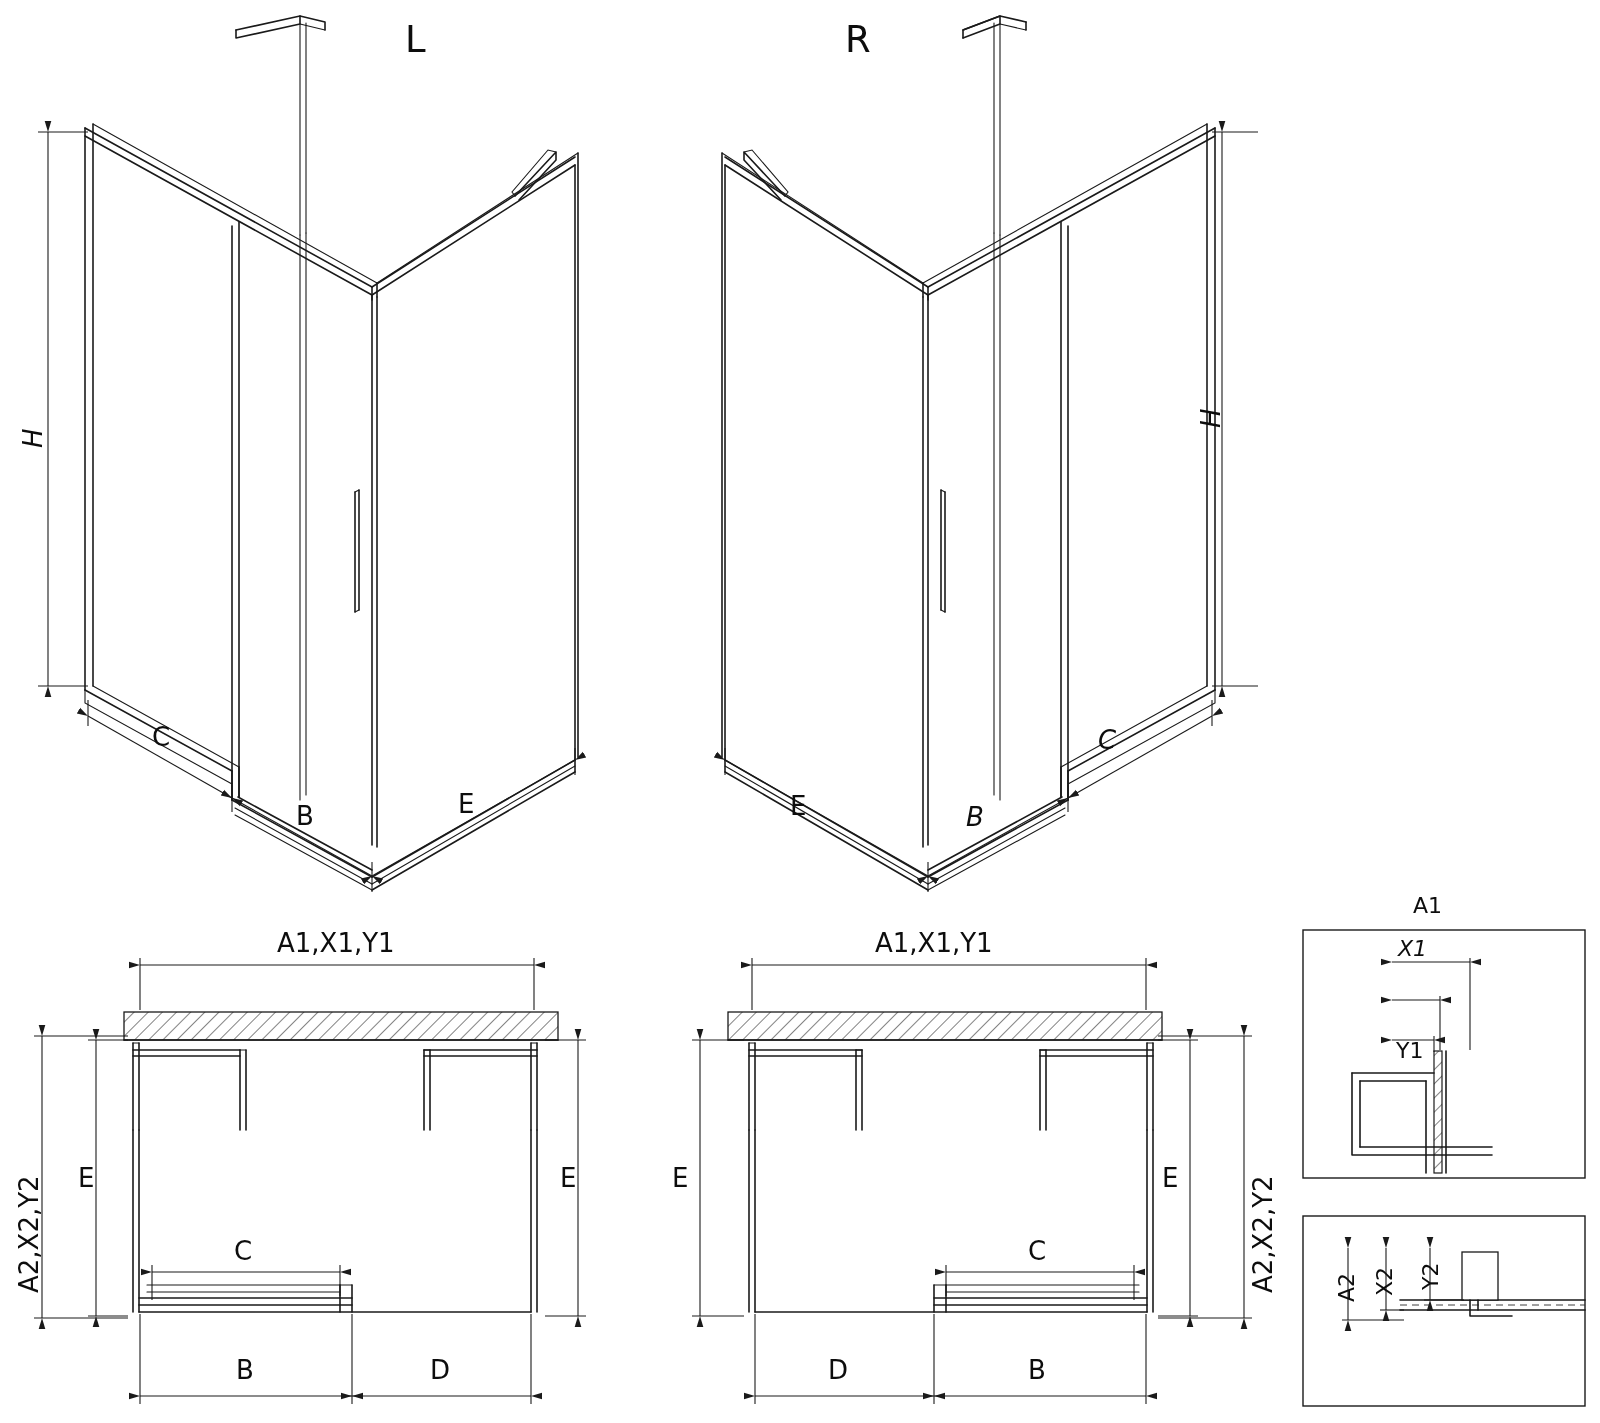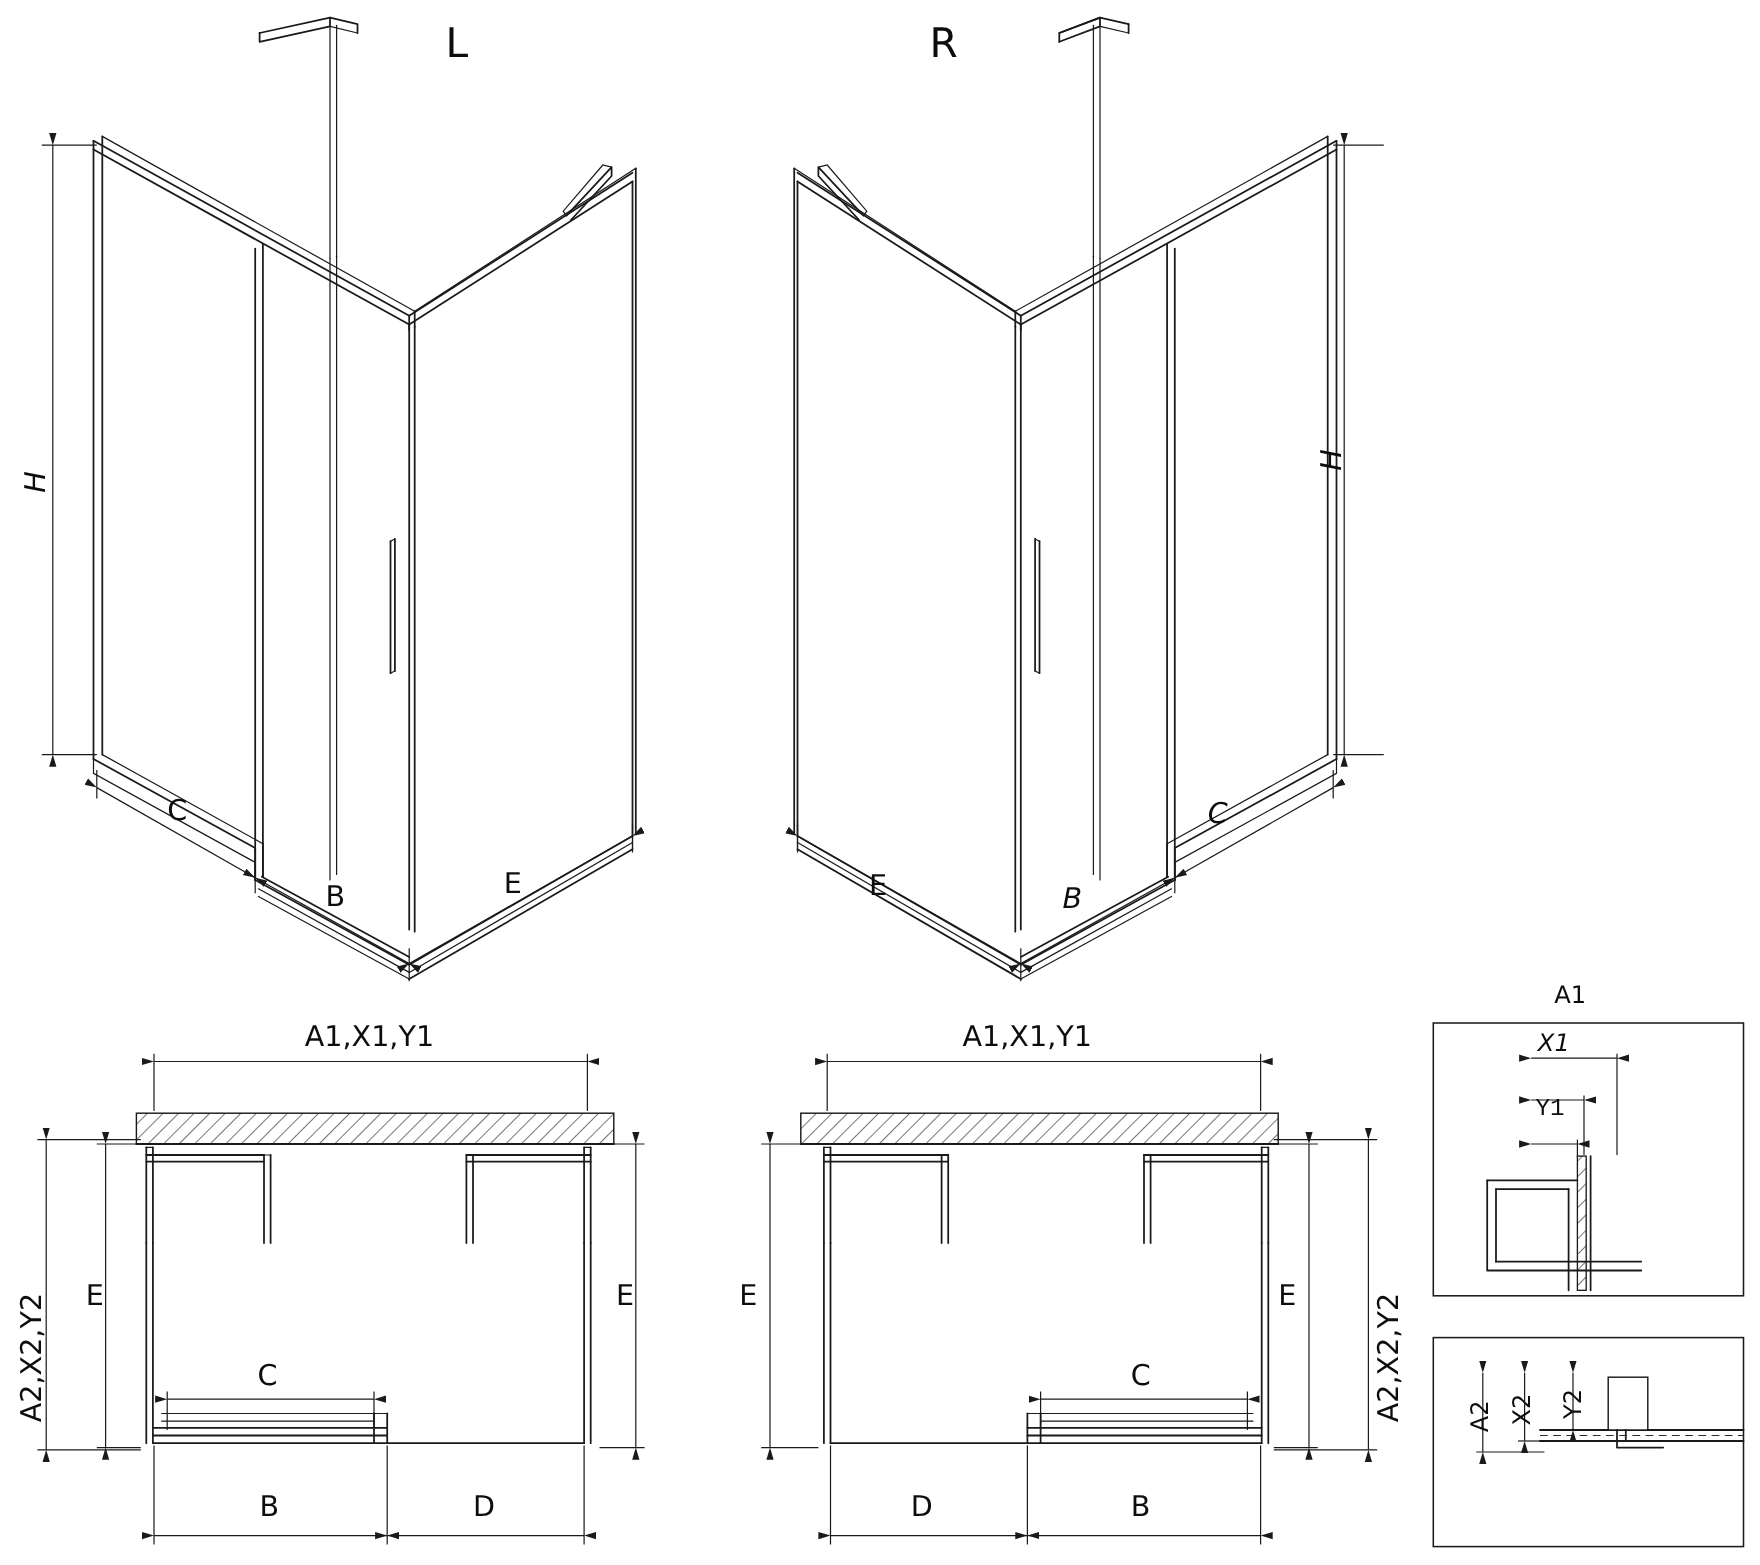--- a/index.html
+++ b/index.html
@@ -440,19 +440,19 @@
   <div class="lbl lbl-med" style="left:875px; top:928px;">A1,X1,Y1</div>
   <div class="lbl lbl-med rot90" style="left:1248px; top:1293px;">A2,X2,Y2</div>
   <div class="lbl lbl-med" style="left:672px; top:1163px;">E</div>
   <div class="lbl lbl-med" style="left:1162px; top:1163px;">E</div>
   <div class="lbl lbl-med" style="left:1028px; top:1236px;">C</div>
   <div class="lbl lbl-med" style="left:828px; top:1355px;">D</div>
   <div class="lbl lbl-med" style="left:1028px; top:1355px;">B</div>
 
   <div class="lbl lbl-sm" style="left:1413px; top:893px;">A1</div>
   <div class="lbl lbl-sm" style="left:1398px; top:936px;font-style:italic;">X1</div>
-  <div class="lbl lbl-sm" style="left:1396px; top:996px;font-family:Liberation Mono, monospace;">Y1</div>
+  <div class="lbl lbl-sm" style="left:1396px; top:1038px;">Y1</div>
 
   <div class="lbl lbl-sm rot90" style="left:1334px; top:1302px;">A2</div>
   <div class="lbl lbl-sm rot90" style="left:1372px; top:1296px;">X2</div>
   <div class="lbl lbl-sm rot90" style="left:1418px; top:1290px;">Y2</div>
 
 </div>
 
 </body></html>

